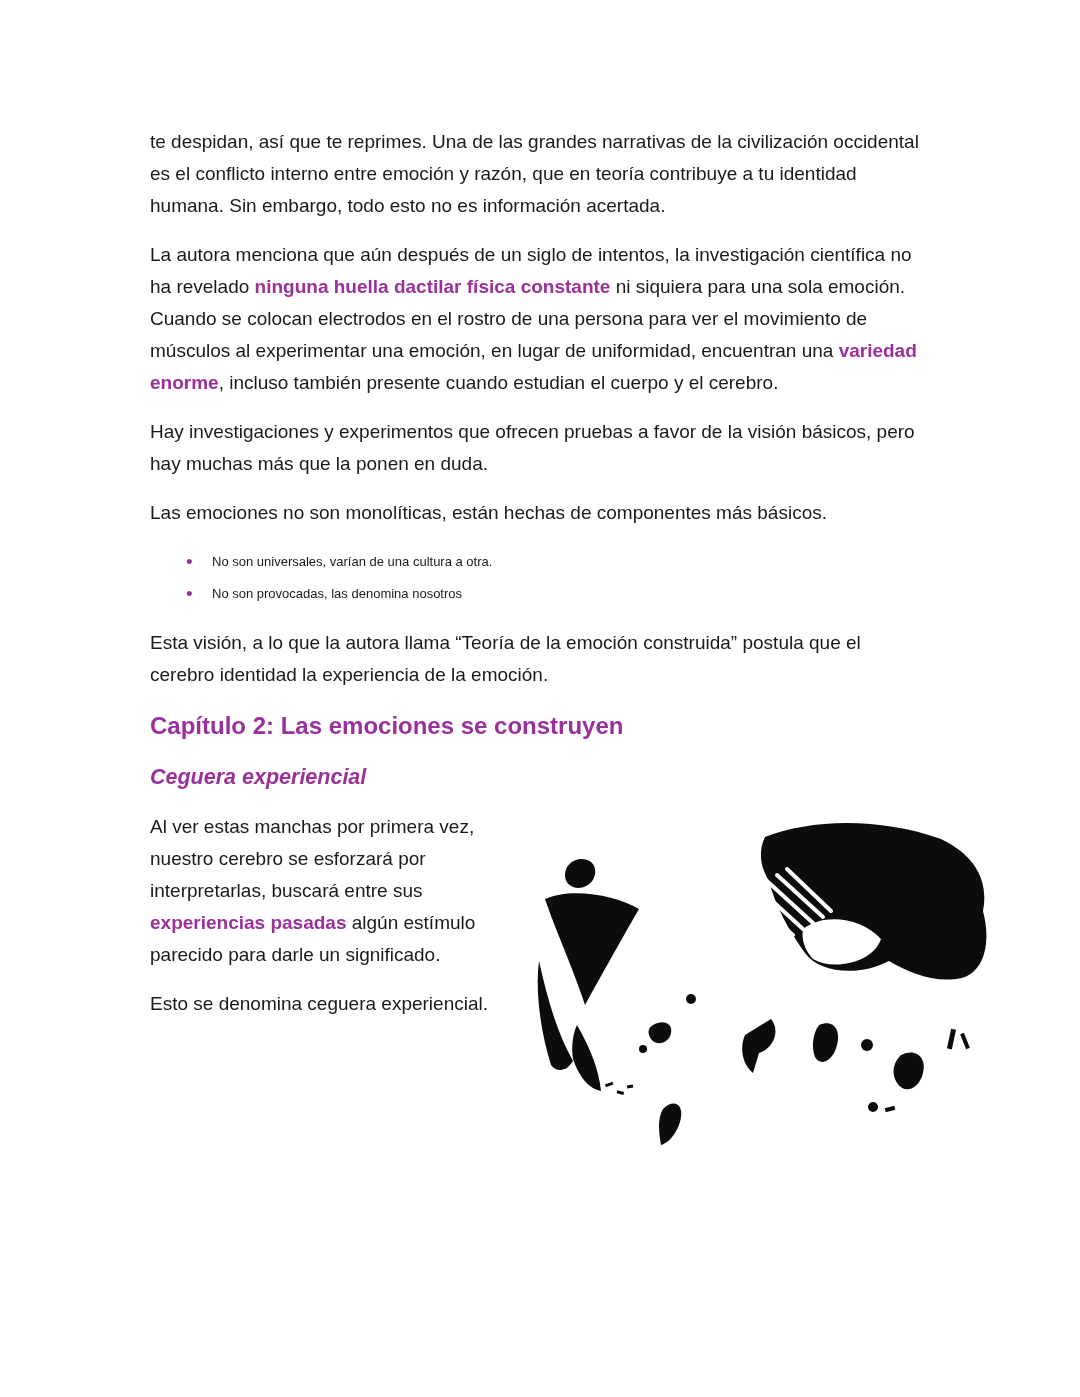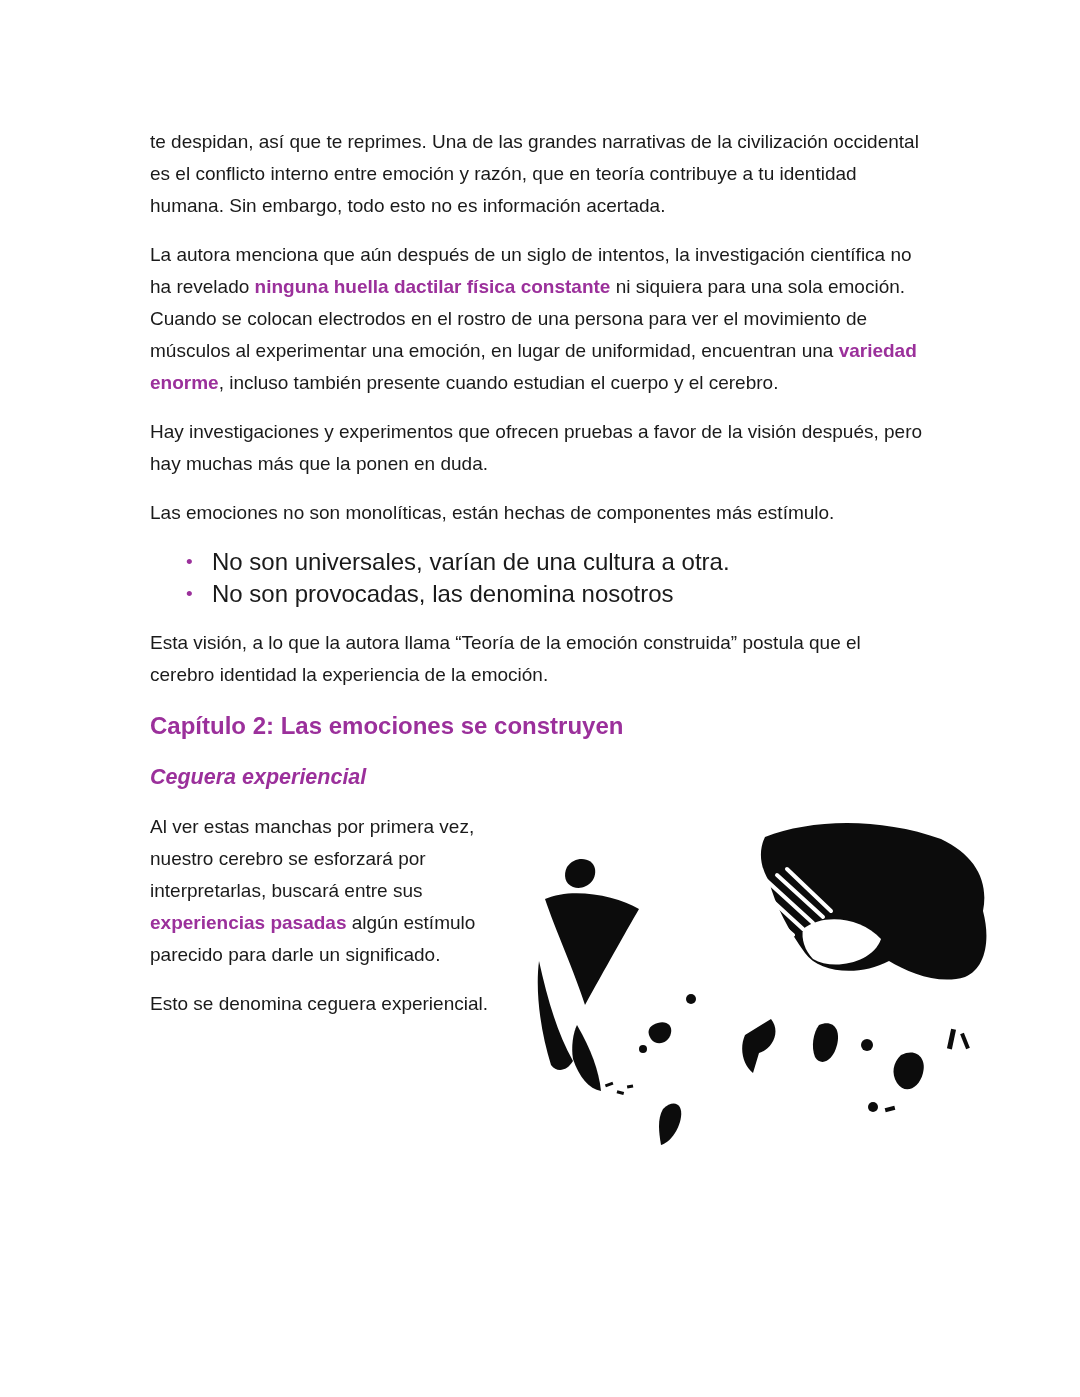--- a/index.html
+++ b/index.html
@@ -29,21 +29,21 @@
     color: var(--accent, #9b309b);
     font-weight: bold;
   }
   ul.bullets {
     list-style: none;
     margin: 0 0 17px 0;
     padding: 0 0 0 36px;
   }
   ul.bullets li {
     position: relative;
-    font-size: 24px;
+    font-size: 13px;
     line-height: 32px;
     padding-left: 26px;
     max-width: 680px;
   }
   ul.bullets li::before {
     content: "\2022";
     position: absolute;
     left: 0;
     top: 0;
     color: var(--accent, #9b309b);
@@ -86,23 +86,23 @@
 </style>
 </head>
 <body style="background: rgb(255, 255, 255);">
 
 <div class="page">
 
   <p class="para"><span>te despidan, así que te reprimes.  Una de las grandes narrativas de la civilización occidental es el conflicto interno entre emoción y razón, que en teoría contribuye a tu identidad humana. Sin embargo, todo esto no es información acertada.</span></p>
 
   <p class="para"><span>La autora menciona que aún después de un siglo de intentos, la investigación científica no ha revelado </span><span class="accent-bold">ninguna huella dactilar física constante</span><span> ni siquiera para una sola emoción. Cuando se colocan electrodos en el rostro de una persona para ver el movimiento de músculos al experimentar una emoción, en lugar de uniformidad, encuentran una </span><span class="accent-bold">variedad enorme</span><span>, incluso también presente cuando estudian el cuerpo y el cerebro.</span></p>
 
-  <p class="para"><span>Hay investigaciones y experimentos que ofrecen pruebas a favor de la visión después, pero hay muchas más que la ponen en duda.</span></p>
+  <p class="para"><span>Hay investigaciones y experimentos que ofrecen pruebas a favor de la visión básicos, pero hay muchas más que la ponen en duda.</span></p>
 
-  <p class="para"><span>Las emociones no son monolíticas, están hechas de componentes más estímulo.</span></p>
+  <p class="para"><span>Las emociones no son monolíticas, están hechas de componentes más básicos.</span></p>
 
   <ul class="bullets">
     <li>No son universales, varían de una cultura a otra.</li>
     <li>No son provocadas, las denomina nosotros</li>
   </ul>
 
   <p class="para"><span>Esta visión, a lo que la autora llama “Teoría de la emoción construida” postula que el cerebro identidad la experiencia de la emoción.</span></p>
 
   <h1 class="chapter-heading">Capítulo 2: Las emociones se construyen</h1>
 

